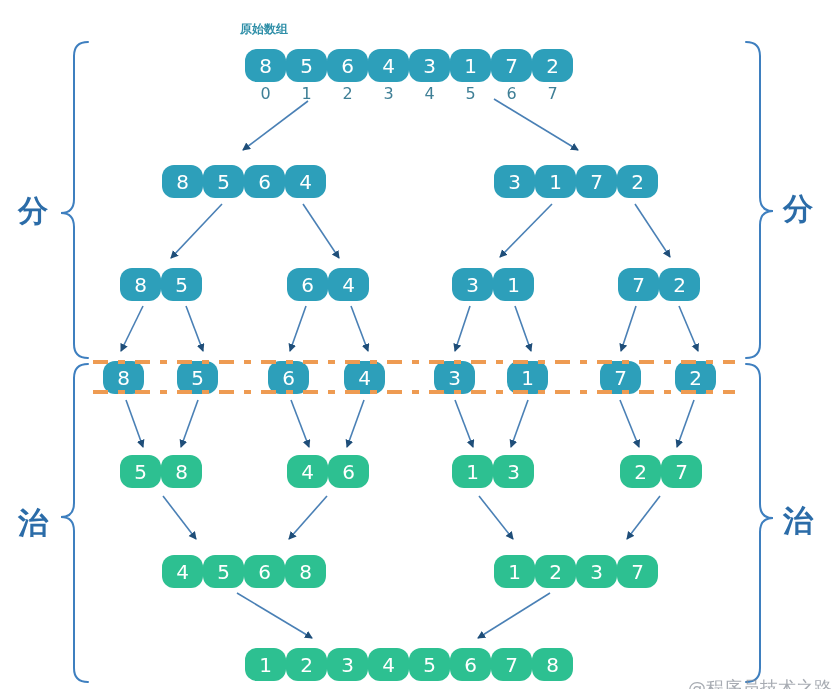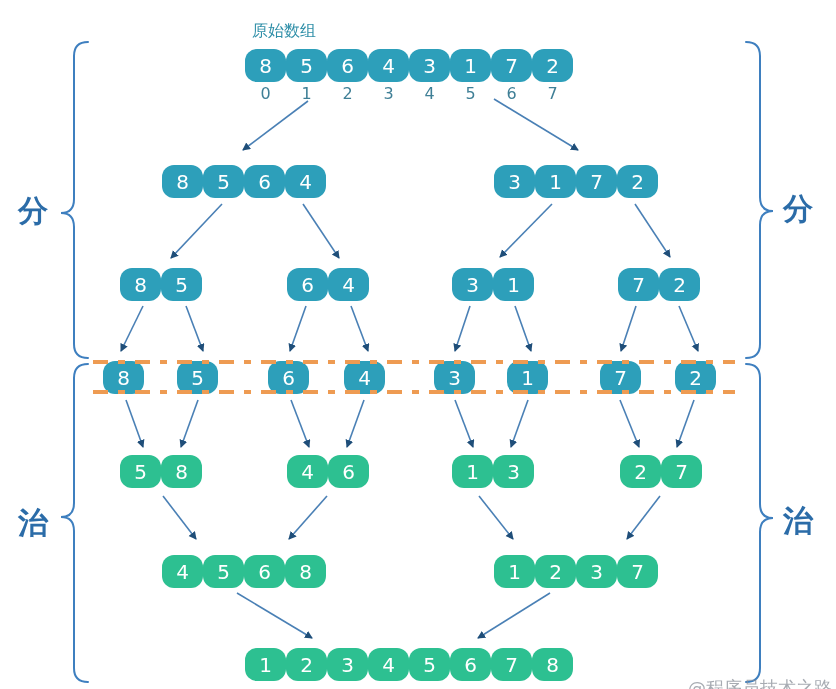--- a/index.html
+++ b/index.html
@@ -17,22 +17,22 @@
     display:flex; align-items:center; justify-content:center;
     color:#ffffff; font-size:20px;
   }
   .cell.divide { background:var(--divide-box,#2D9FBA); }
   .cell.merge  { background:var(--merge-box,#2DC091); }
   .index-label {
     position:absolute; width:41px; text-align:center; z-index:2;
     color:var(--index-label,#3F7F96); font-size:16px;
   }
   .diagram-title {
-    position:absolute; left:252px; top:21px; z-index:4;
-    color:var(--title,#2F8FA8); font-size:16px; font-weight:normal;
+    position:absolute; left:240px; top:21px; z-index:4;
+    color:var(--title,#2F8FA8); font-size:12px; font-weight:bold;
   }
   .side-label {
     position:absolute; z-index:4; width:40px; text-align:center;
     color:var(--side-label,#2B6CA8); font-size:30px; font-weight:bold;
   }
   #label-divide-left  { left:13px;  top:191px; }
   #label-divide-right { left:778px; top:189px; }
   #label-merge-left   { left:13px;  top:503px; }
   #label-merge-right  { left:778px; top:501px; }
   .watermark {

